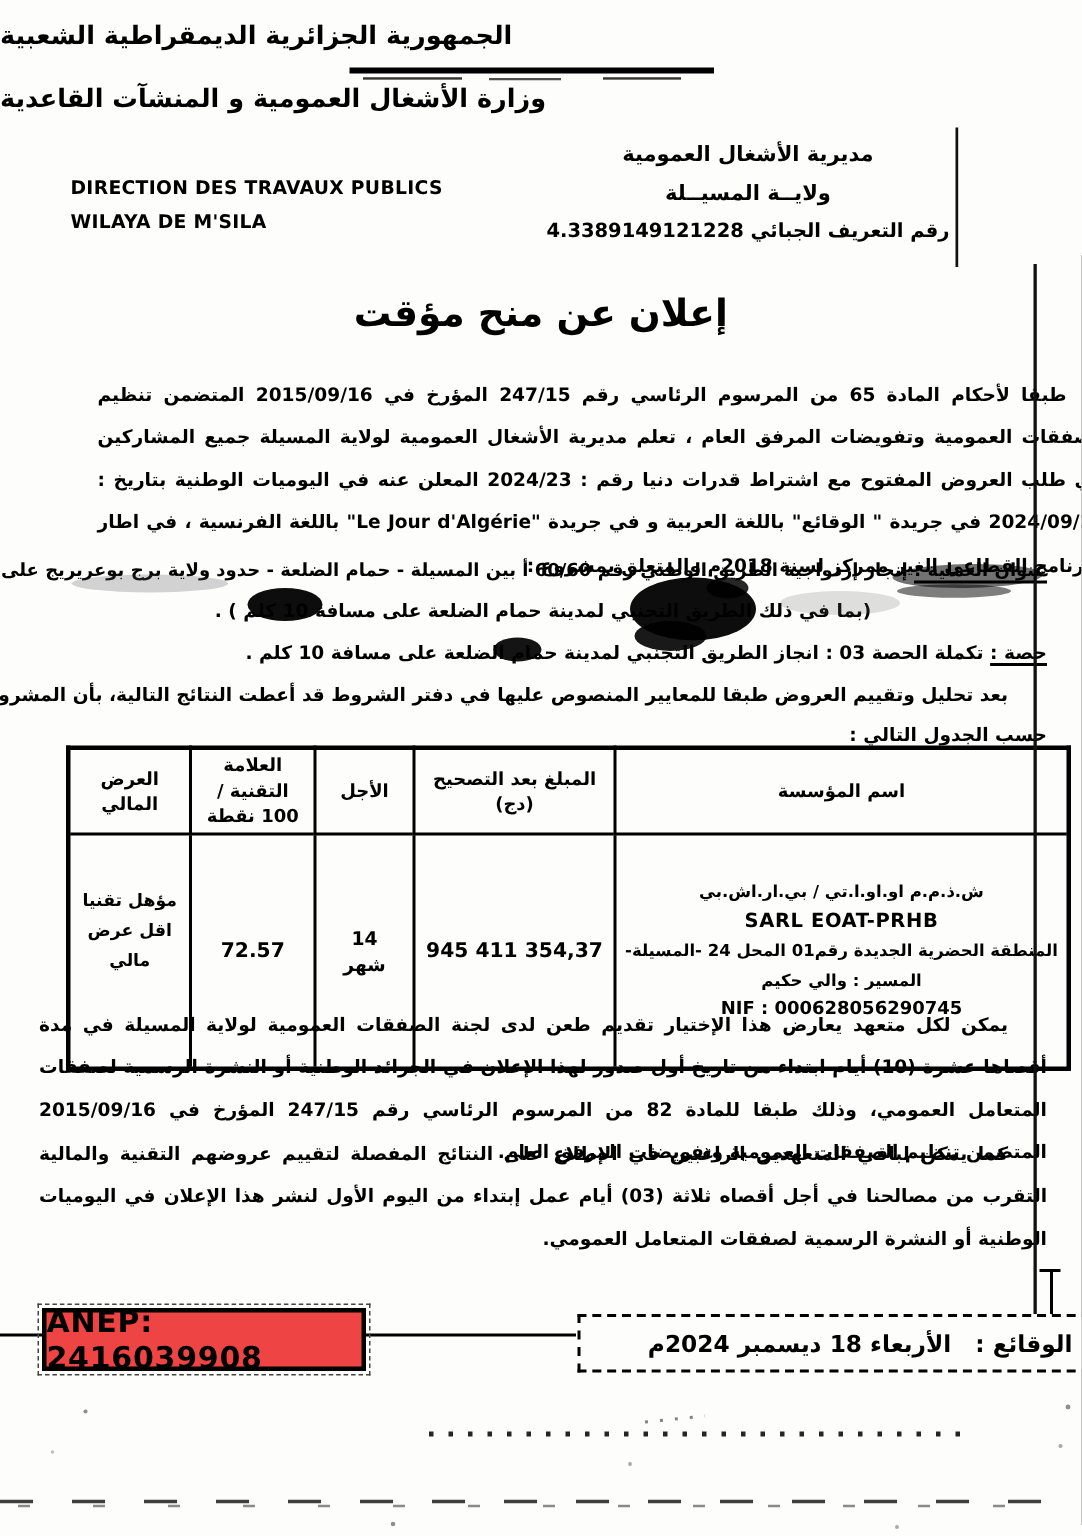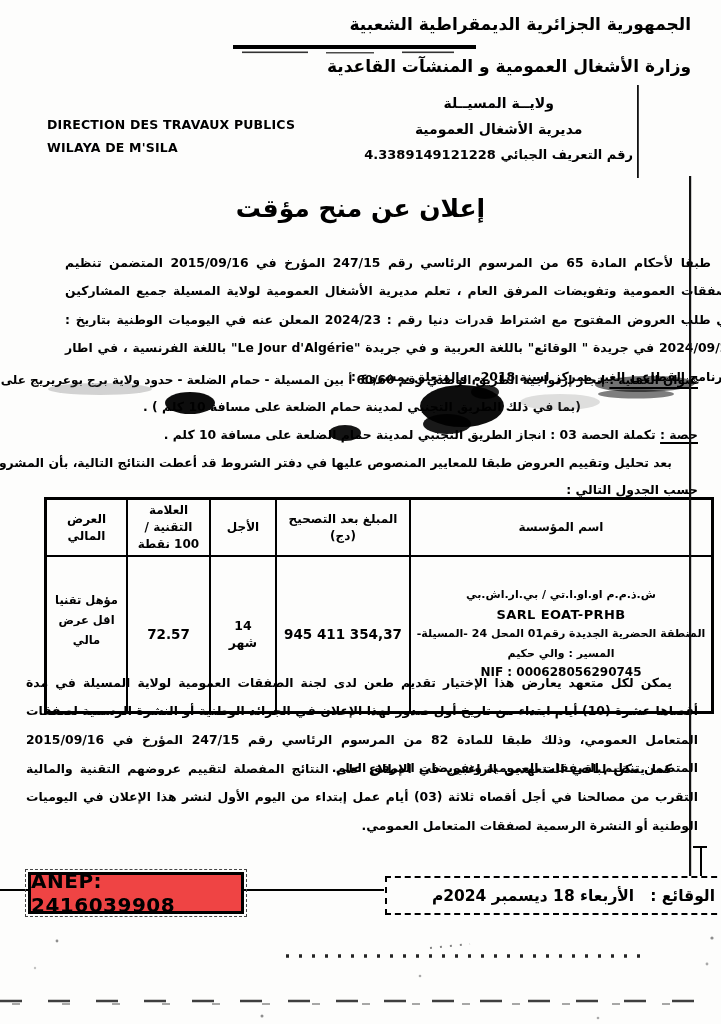--- a/index.html
+++ b/index.html
@@ -4,21 +4,21 @@
 <style>
   html,body{margin:0;padding:0;background:#9a9a9a;}
   .page{
     position:relative;width:721px;height:1024px;background:#fdfdfc;
     overflow:hidden;color:#000;
     font-family:"DejaVu Sans",sans-serif;font-weight:700;
     -webkit-font-smoothing:antialiased;
   }
   .abs{position:absolute;}
   
-  .hdr{left:0;right:30px;text-align:right;direction:rtl;font-size:17px;}
+  .hdr{left:0;right:30px;text-align:left;direction:rtl;font-size:17px;}
   .hdr1{top:14px;}
   .hdr-underline{top:45px;left:233px;width:243px;height:4px;background:#000;}
   .hdr2{top:56px;}
   
   .fr-block{left:47px;top:113px;font-size:12.5px;line-height:23px;letter-spacing:.2px;}
   .ar-block{right:88px;top:90px;direction:rtl;text-align:center;font-size:14px;line-height:26px;}
   .ar-block .nif-line{font-size:13px;}
   
   .doc-title{top:194px;left:0;right:0;text-align:center;direction:rtl;font-size:25px;}
   
@@ -67,22 +67,22 @@
   <div class="abs hdr hdr1">الجمهورية الجزائرية الديمقراطية الشعبية</div>
   <div class="abs hdr-underline"></div>
   <div class="abs hdr hdr2">وزارة الأشغال العمومية و المنشآت القاعدية</div>
 
   <div class="abs fr-block">
     <div>DIRECTION DES TRAVAUX PUBLICS</div>
     <div>WILAYA DE M'SILA</div>
   </div>
 
   <div class="abs ar-block">
+    <div>مديرية الأشغال العمومية</div>
     <div>ولايــة المسيــلة</div>
-    <div>مديرية الأشغال العمومية</div>
     <div class="nif-line">رقم التعريف الجبائي 4.3389149121228</div>
   </div>
 
   <div class="abs doc-title">إعلان عن منح مؤقت</div>
 
   <div class="abs par p1">طبقا لأحكام المادة 65 من المرسوم الرئاسي رقم 247/15 المؤرخ في 2015/09/16 المتضمن تنظيم الصفقات العمومية وتفويضات المرفق العام ، تعلم مديرية الأشغال العمومية لولاية المسيلة جميع المشاركين في طلب العروض المفتوح مع اشتراط قدرات دنيا رقم : 2024/23 المعلن عنه في اليوميات الوطنية بتاريخ : 2024/09/26 في جريدة " الوقائع" باللغة العربية و في جريدة "Le Jour d'Algérie" باللغة الفرنسية ، في اطار البرنامج القطاعي الغير ممركز لسنة 2018م والمتعلق بمشروع :</div>
 
   <div class="abs par one-line p2">
     <span class="ulbl">عنوان العملية :</span>
     <span>إنجاز إزدواجية الطريق الوطني رقم 60/60 أ بين المسيلة - حمام الضلعة - حدود ولاية برج بوعريريج على مسافة 38 كلم</span>

